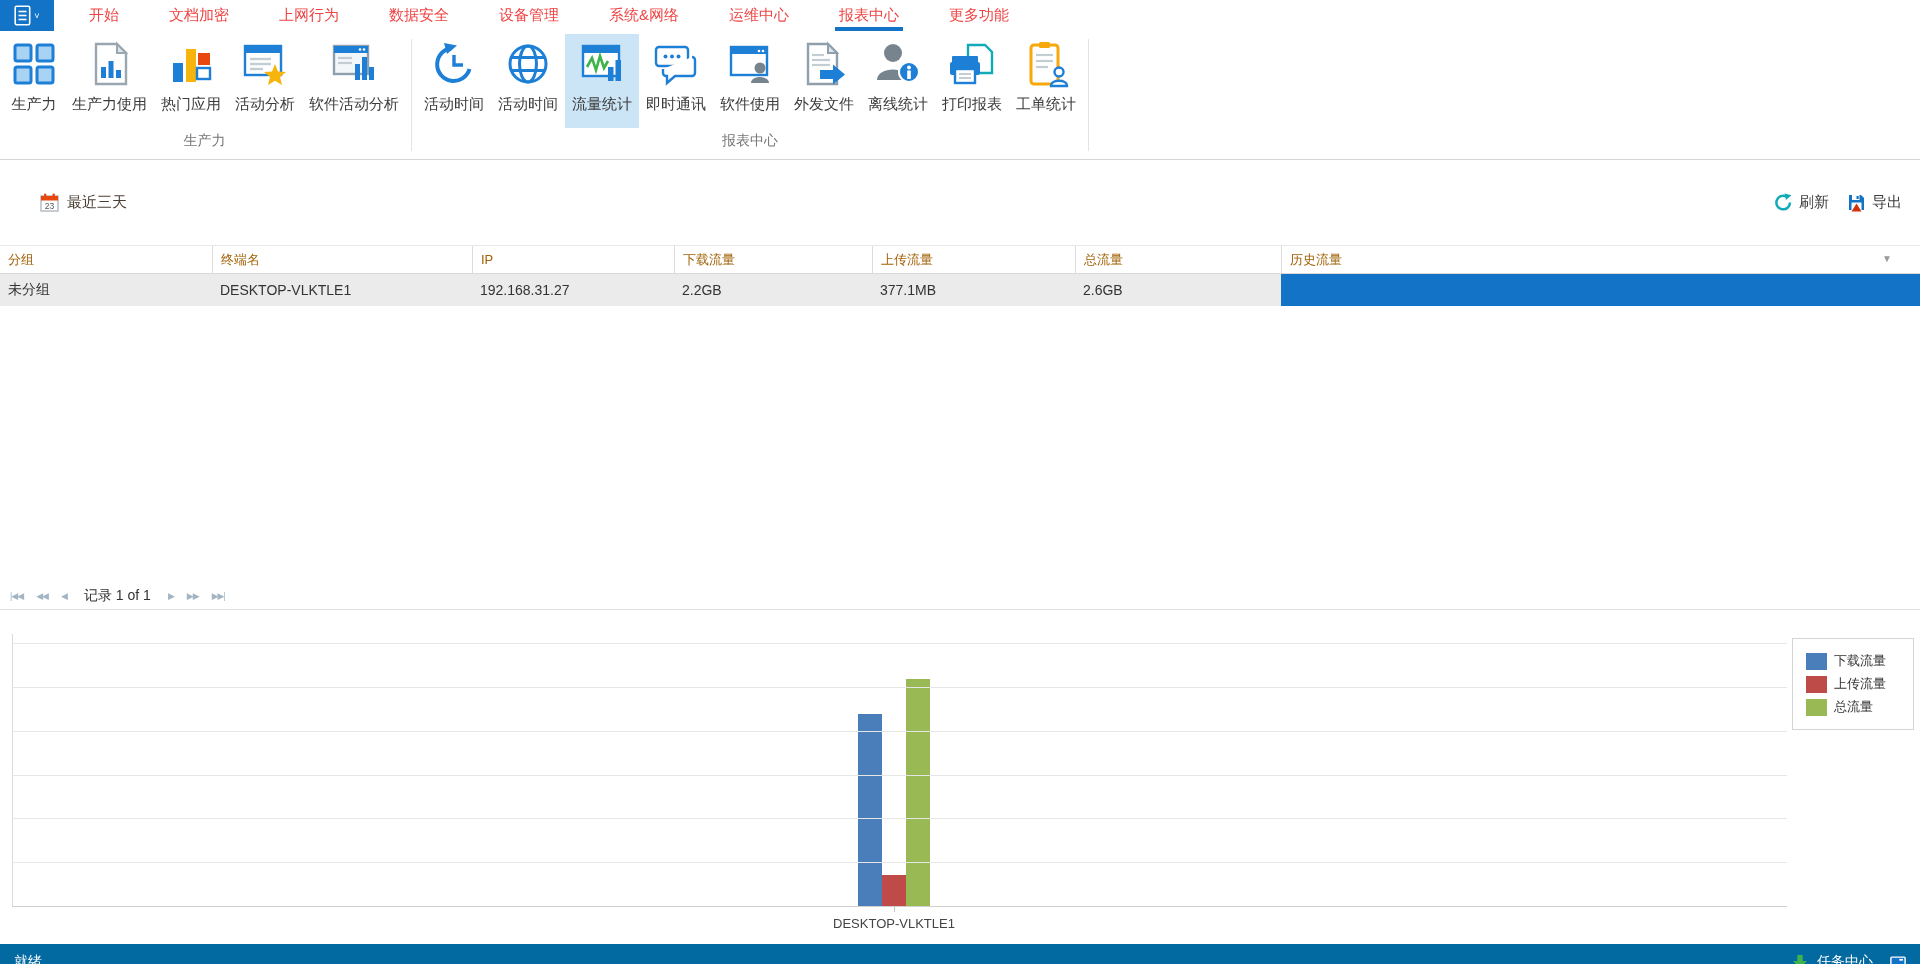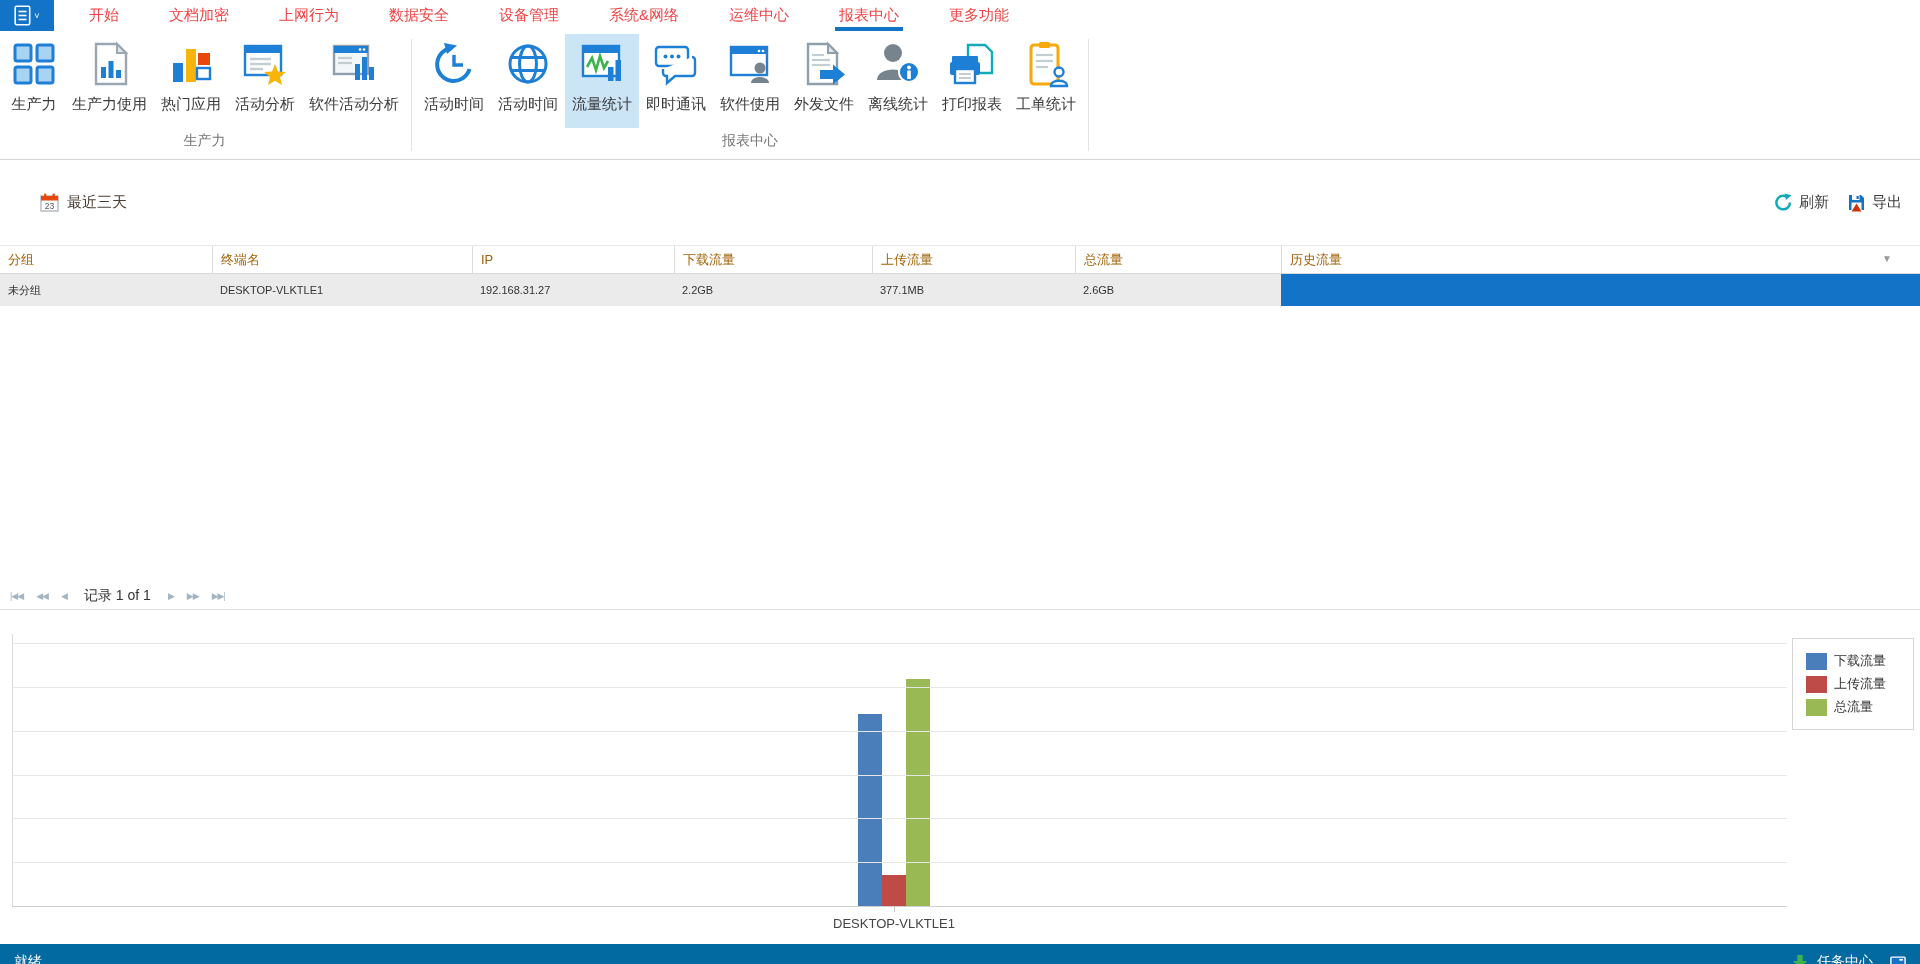--- a/index.html
+++ b/index.html
@@ -33,21 +33,21 @@
   .mini-icon{width:19px;height:19px;}
   .mini-icon svg{width:100%;height:100%;display:block;}
 
   
   .grid{position:absolute;top:245px;left:0;right:0;}
   .thead{display:flex;height:27px;border-top:1px solid #e8e8e8;border-bottom:1px solid #d9d9d9;align-items:stretch;position:relative;background:#fff;}
   .th{font-size:13px;color:#a16207;padding-left:8px;display:flex;align-items:center;box-sizing:border-box;border-left:1px solid #dcdcdc;cursor:pointer;}
   .th:first-child{border-left:none;}
   .filter-arrow{position:absolute;right:28px;top:7px;font-size:10px;color:#9a9a9a;cursor:pointer;}
   .trow{display:flex;height:32px;background:#ebebeb;align-items:stretch;cursor:pointer;}
-  .td{font-size:11px;color:#333;padding-left:8px;box-sizing:border-box;display:flex;align-items:center;}
+  .td{font-size:14px;color:#333;padding-left:8px;box-sizing:border-box;display:flex;align-items:center;}
   .td-history{flex:1;background:#1273c7;}
 
   
   .c0{width:212px;} .c1{width:260px;} .c2{width:202px;} .c3{width:198px;} .c4{width:203px;} .c5{width:206px;} .c6{flex:1;}
 
   
   .pager{position:absolute;top:583px;left:0;right:0;height:27px;border-bottom:1px solid #e2e2e2;display:flex;align-items:center;padding-left:10px;gap:13px;box-sizing:border-box;}
   .pg-btn{font-size:9px;color:#a3b4c2;letter-spacing:-1px;cursor:pointer;user-select:none;}
   .pg-label{font-size:14px;color:#333;margin:0 4px;}
 

